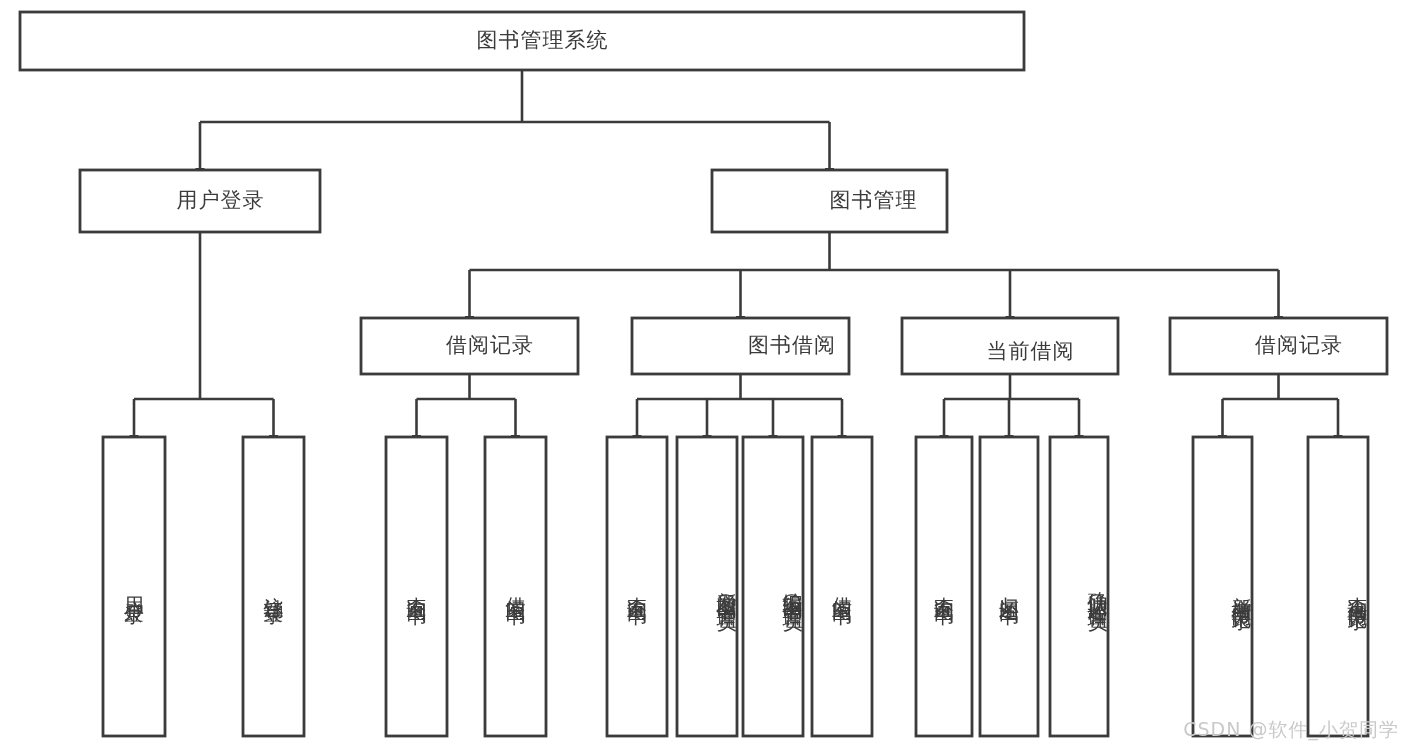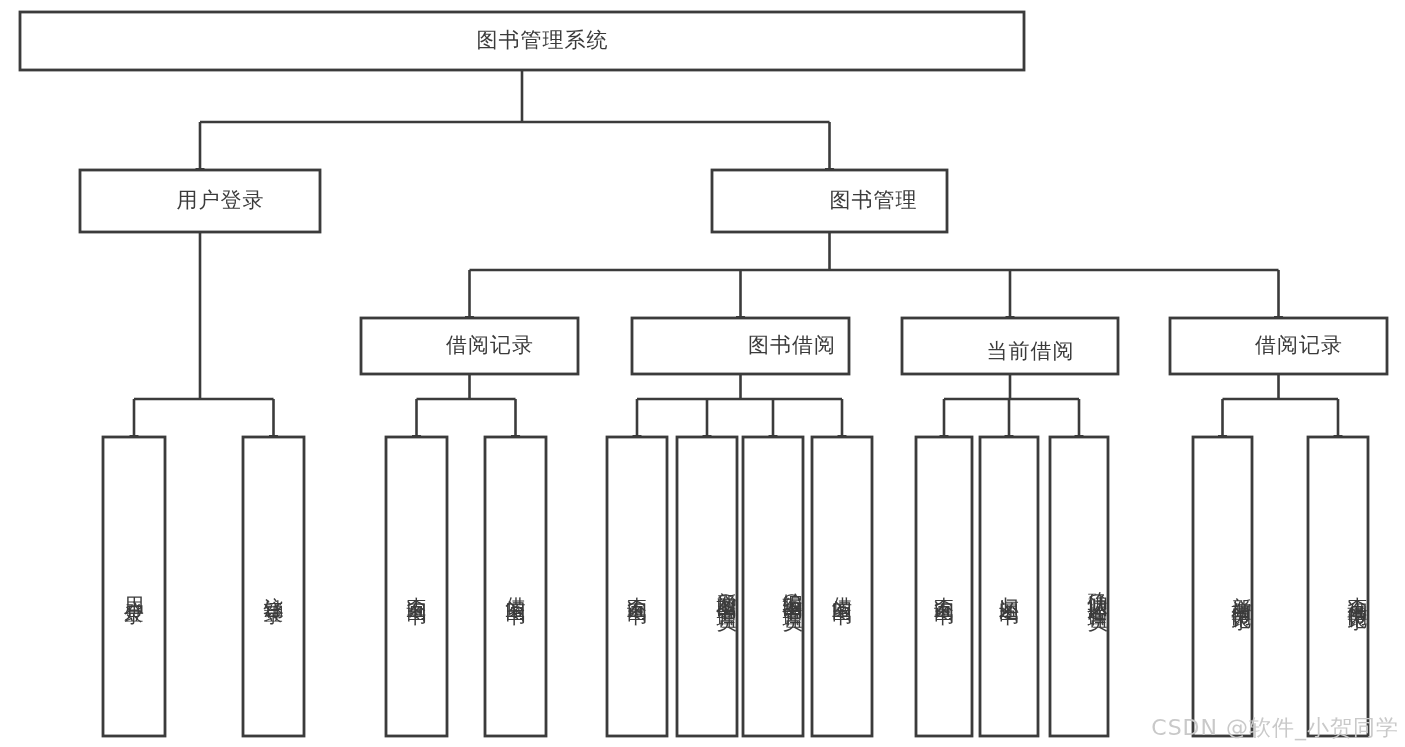--- a/index.html
+++ b/index.html
@@ -14,21 +14,21 @@
   }
   .h-label{font-size:21px;letter-spacing:1px;line-height:1.1;padding-left:41px;}
   .v-label{
     writing-mode:vertical-rl;text-orientation:upright;
     font-size:20px;letter-spacing:3px;line-height:1.05;
     white-space:nowrap;align-items:flex-start;padding-top:6px;
   }
   .v-label.center{align-items:center;padding-top:0;}
   .watermark{
     position:absolute;right:6px;bottom:4px;
-    font-size:22px;color:#c9c9c9;letter-spacing:1px;
+    font-size:19px;color:#c9c9c9;letter-spacing:1px;
     font-family:"DejaVu Sans","Liberation Sans",sans-serif;
     white-space:nowrap;
     margin-top:18px;
   }
 </style>
 </head>
 <body>
 
 <div id="diagram">
 

